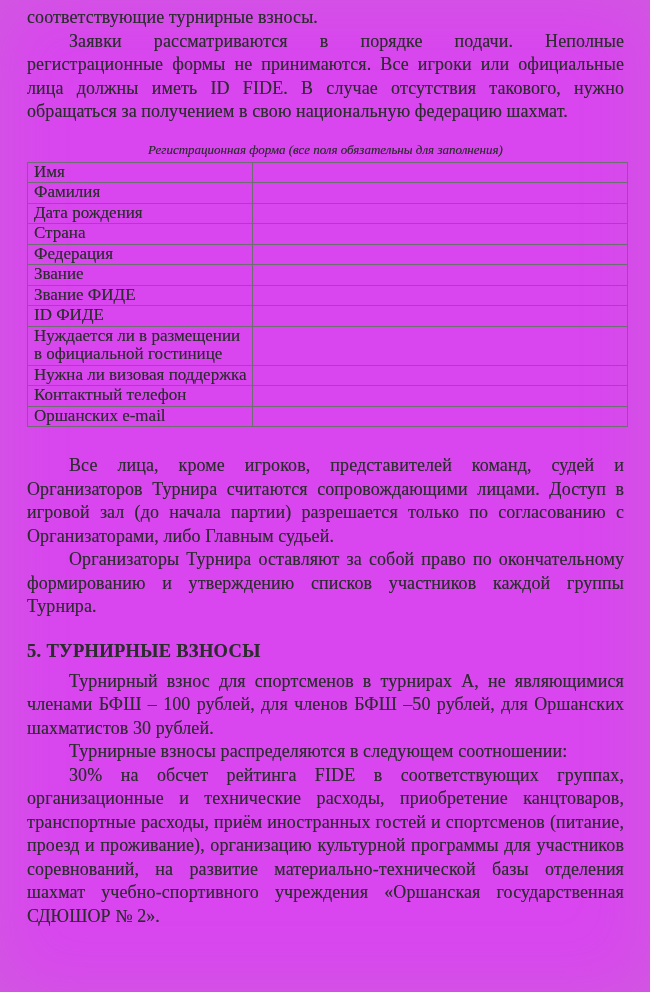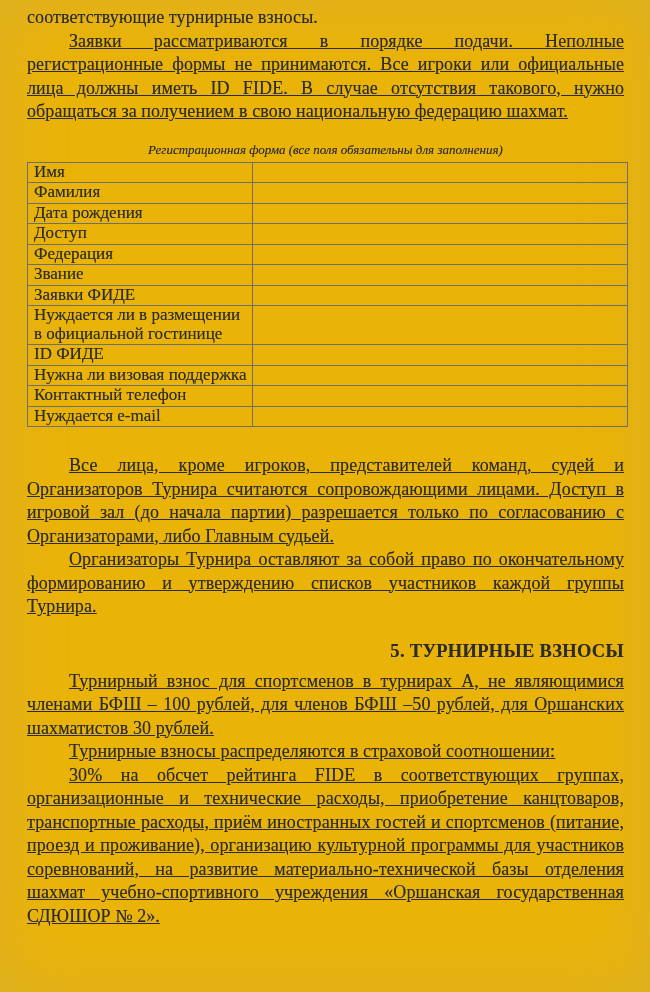--- a/index.html
+++ b/index.html
@@ -13,32 +13,32 @@
     background: #fbfaf6;
     font-family: "Liberation Serif", "DejaVu Serif", serif;
     color: #2c2c2e;
   }
   .page {
     position: relative;
     width: 650px;
     height: 992px;
     padding: 6px 26px 0 27px;
     box-sizing: border-box;
-    background: #eab308;
+    background: #d946ef;
     box-shadow: inset 0 0 70px rgba(175, 170, 158, 0.22);
     text-shadow: 0 0 0.6px rgba(55, 55, 65, 0.55);
   }
   p.para {
     margin: 0;
     font-size: 18px;
     line-height: 23.5px;
     text-align: justify;
     letter-spacing: 0.1px;
   }
-  p.indent { text-indent: 42px; text-decoration: underline; }
+  p.indent { text-indent: 42px; }
   .form-title {
     margin-top: 15px;
     margin-bottom: 1px;
     font-size: 13px;
     font-style: italic;
     text-align: center;
     line-height: 22px;
   }
   table.reg-table {
     width: 601px;
@@ -54,21 +54,21 @@
     vertical-align: top;
     height: 18.5px;
   }
   table.reg-table td.lbl { width: 37%; }
   table.reg-table td.val { width: 63%; }
   table.reg-table { border: 1px solid #5d5d60; }
   h2.sec-heading {
     margin: 21px 0 7px 0;
     font-size: 18.5px;
     font-weight: bold;
-    text-align: right;
+    text-align: left;
     line-height: 23px;
     letter-spacing: 0.3px;
   }
 </style>
 </head>
 <body>
 
 <div class="page">
 
   <p class="para">соответствующие турнирные взносы.</p>
@@ -84,60 +84,60 @@
       </tr>
       <tr>
         <td class="lbl">Фамилия</td>
         <td class="val"></td>
       </tr>
       <tr>
         <td class="lbl">Дата рождения</td>
         <td class="val"></td>
       </tr>
       <tr>
-        <td class="lbl">Доступ</td>
+        <td class="lbl">Страна</td>
         <td class="val"></td>
       </tr>
       <tr>
         <td class="lbl">Федерация</td>
         <td class="val"></td>
       </tr>
       <tr>
         <td class="lbl">Звание</td>
         <td class="val"></td>
       </tr>
       <tr>
-        <td class="lbl">Заявки ФИДЕ</td>
+        <td class="lbl">Звание ФИДЕ</td>
+        <td class="val"></td>
+      </tr>
+      <tr>
+        <td class="lbl">ID ФИДЕ</td>
         <td class="val"></td>
       </tr>
       <tr>
         <td class="lbl">Нуждается ли в размещении в официальной гостинице</td>
-        <td class="val"></td>
-      </tr>
-      <tr>
-        <td class="lbl">ID ФИДЕ</td>
         <td class="val"></td>
       </tr>
       <tr>
         <td class="lbl">Нужна ли визовая поддержка</td>
         <td class="val"></td>
       </tr>
       <tr>
         <td class="lbl">Контактный телефон</td>
         <td class="val"></td>
       </tr>
       <tr>
-        <td class="lbl">Нуждается e-mail</td>
+        <td class="lbl">Оршанских e-mail</td>
         <td class="val"></td>
       </tr>
     </tbody>
   </table>
 
   <p class="para indent">Все лица, кроме игроков, представителей команд, судей и Организаторов Турнира считаются сопровождающими лицами. Доступ в игровой зал (до начала партии) разрешается только по согласованию с Организаторами, либо Главным судьей.</p>
   <p class="para indent">Организаторы Турнира оставляют за собой право по окончательному формированию и утверждению списков участников каждой группы Турнира.</p>
 
   <h2 class="sec-heading">5. ТУРНИРНЫЕ ВЗНОСЫ</h2>
 
   <p class="para indent">Турнирный взнос для спортсменов в турнирах А, не являющимися членами БФШ – 100 рублей, для членов БФШ –50 рублей, для Оршанских шахматистов 30 рублей.</p>
-  <p class="para indent">Турнирные взносы распределяются в страховой соотношении:</p>
+  <p class="para indent">Турнирные взносы распределяются в следующем соотношении:</p>
   <p class="para indent">30% на обсчет рейтинга FIDE в соответствующих группах, организационные и технические расходы, приобретение канцтоваров, транспортные расходы, приём иностранных гостей и спортсменов (питание, проезд и проживание), организацию культурной программы для участников соревнований, на развитие материально-технической базы отделения шахмат учебно-спортивного учреждения «Оршанская государственная СДЮШОР № 2».</p>
 
 </div>
 
 </body></html>

